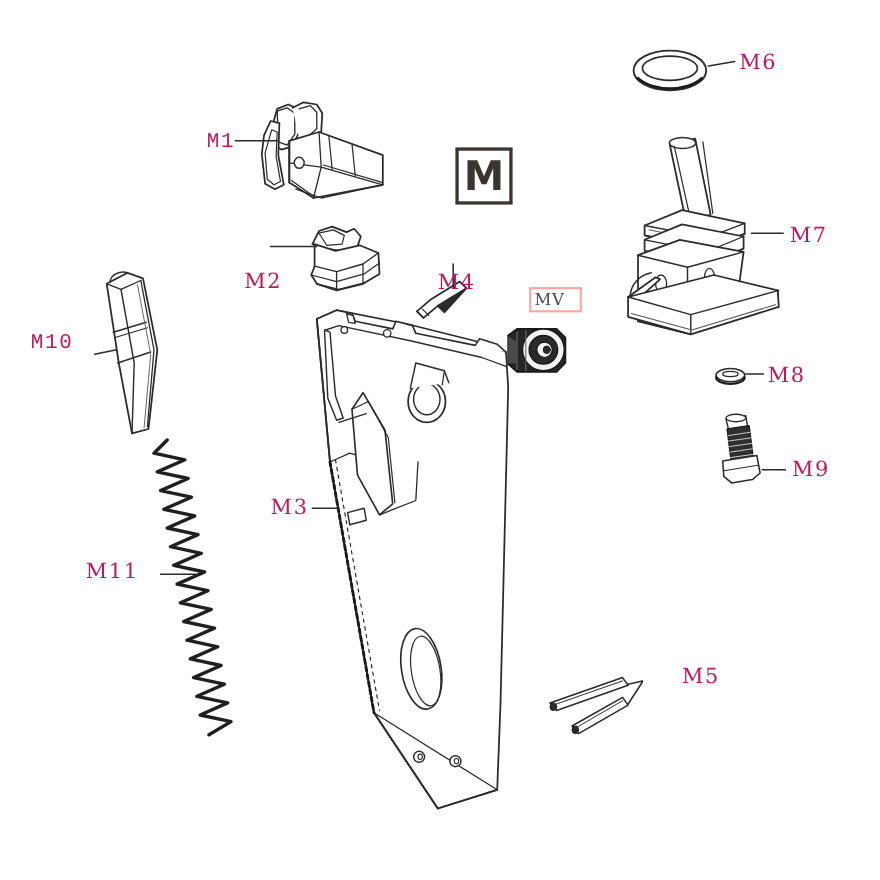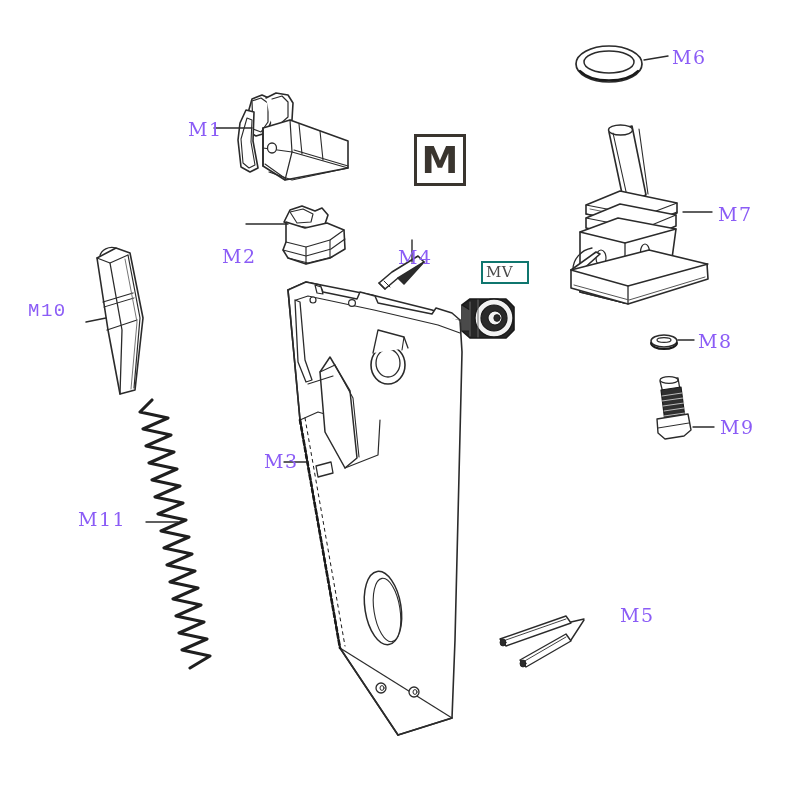--- a/index.html
+++ b/index.html
@@ -18,21 +18,21 @@
   svg.art {
     position: absolute;
     inset: 0;
     width: 800px;
     height: 800px;
   }
   .lbl {
     position: absolute;
     font-family: "DejaVu Serif", "Liberation Serif", serif;
     font-size: 19px;
-    color: #8b5cf6;
+    color: #be185d;
     letter-spacing: 1.5px;
     white-space: nowrap;
     line-height: 1;
   }
   .logo-box {
     position: absolute;
     width: 52px;
     height: 52px;
     border: 3px solid #3a352f;
     background: #ffffff;
@@ -52,21 +52,21 @@
     font-weight: bold;
     font-size: 37px;
     color: #3a352f;
     line-height: 1;
     letter-spacing: 0;
   }
   .mv-box {
     position: absolute;
     width: 48px;
     height: 23px;
-    border: 2px solid #0f766e;
+    border: 2px solid #fca5a5;
     background: #ffffff;
     box-sizing: border-box;
     display: flex;
     align-items: center;
   }
   .mv-box .mv-text {
     font-family: "DejaVu Serif", "Liberation Serif", serif;
     font-size: 15px;
     color: #4a4a4a;
     padding-left: 3px;
@@ -261,23 +261,23 @@
       <path d="M503 641 L566 619" stroke-width="0.9"></path>
       <ellipse cx="503" cy="642.5" rx="3" ry="3.5" fill="#2b2b2b" stroke="#1a1a1a" stroke-width="0.8"></ellipse>
       <path d="M520 660 L566 634 L571 641 L526 667 Z" fill="#fff" stroke-width="1.4"></path>
       <path d="M523 662 L566 637" stroke-width="0.9"></path>
       <ellipse cx="523" cy="663.5" rx="3" ry="3.5" fill="#2b2b2b" stroke="#1a1a1a" stroke-width="0.8"></ellipse>
       <path d="M571 622 L584 619 M571 640 L584 620" stroke-width="1.4"></path>
     </g>
 
   </svg>
 
-  <div class="lbl" style="left:188px; top:120px;">M1</div>
+  <div class="lbl" style="left:188px; top:120px;font-family:Liberation Mono, monospace;">M1</div>
   <div class="lbl" style="left:222px; top:216px;margin-top:31px;">M2</div>
-  <div class="lbl" style="left:264px; top:452px;">M3</div>
+  <div class="lbl" style="left:246px; top:452px;">M3</div>
   <div class="lbl" style="left:398px; top:226px;margin-top:22px;">M4</div>
   <div class="lbl" style="left:576px; top:606px;margin-left:44px;">M5</div>
   <div class="lbl" style="left:672px; top:48px;">M6</div>
   <div class="lbl" style="left:718px; top:205px;text-align:center;">M7</div>
   <div class="lbl" style="left:698px; top:332px;">M8</div>
   <div class="lbl" style="left:720px; top:418px;">M9</div>
   <div class="lbl" style="left:28px;  top:302px;font-family:Liberation Mono, monospace;">M10</div>
   <div class="lbl" style="left:78px;  top:510px;">M11</div>
 
   <div class="logo-box" style="left:414px; top:134px;">

